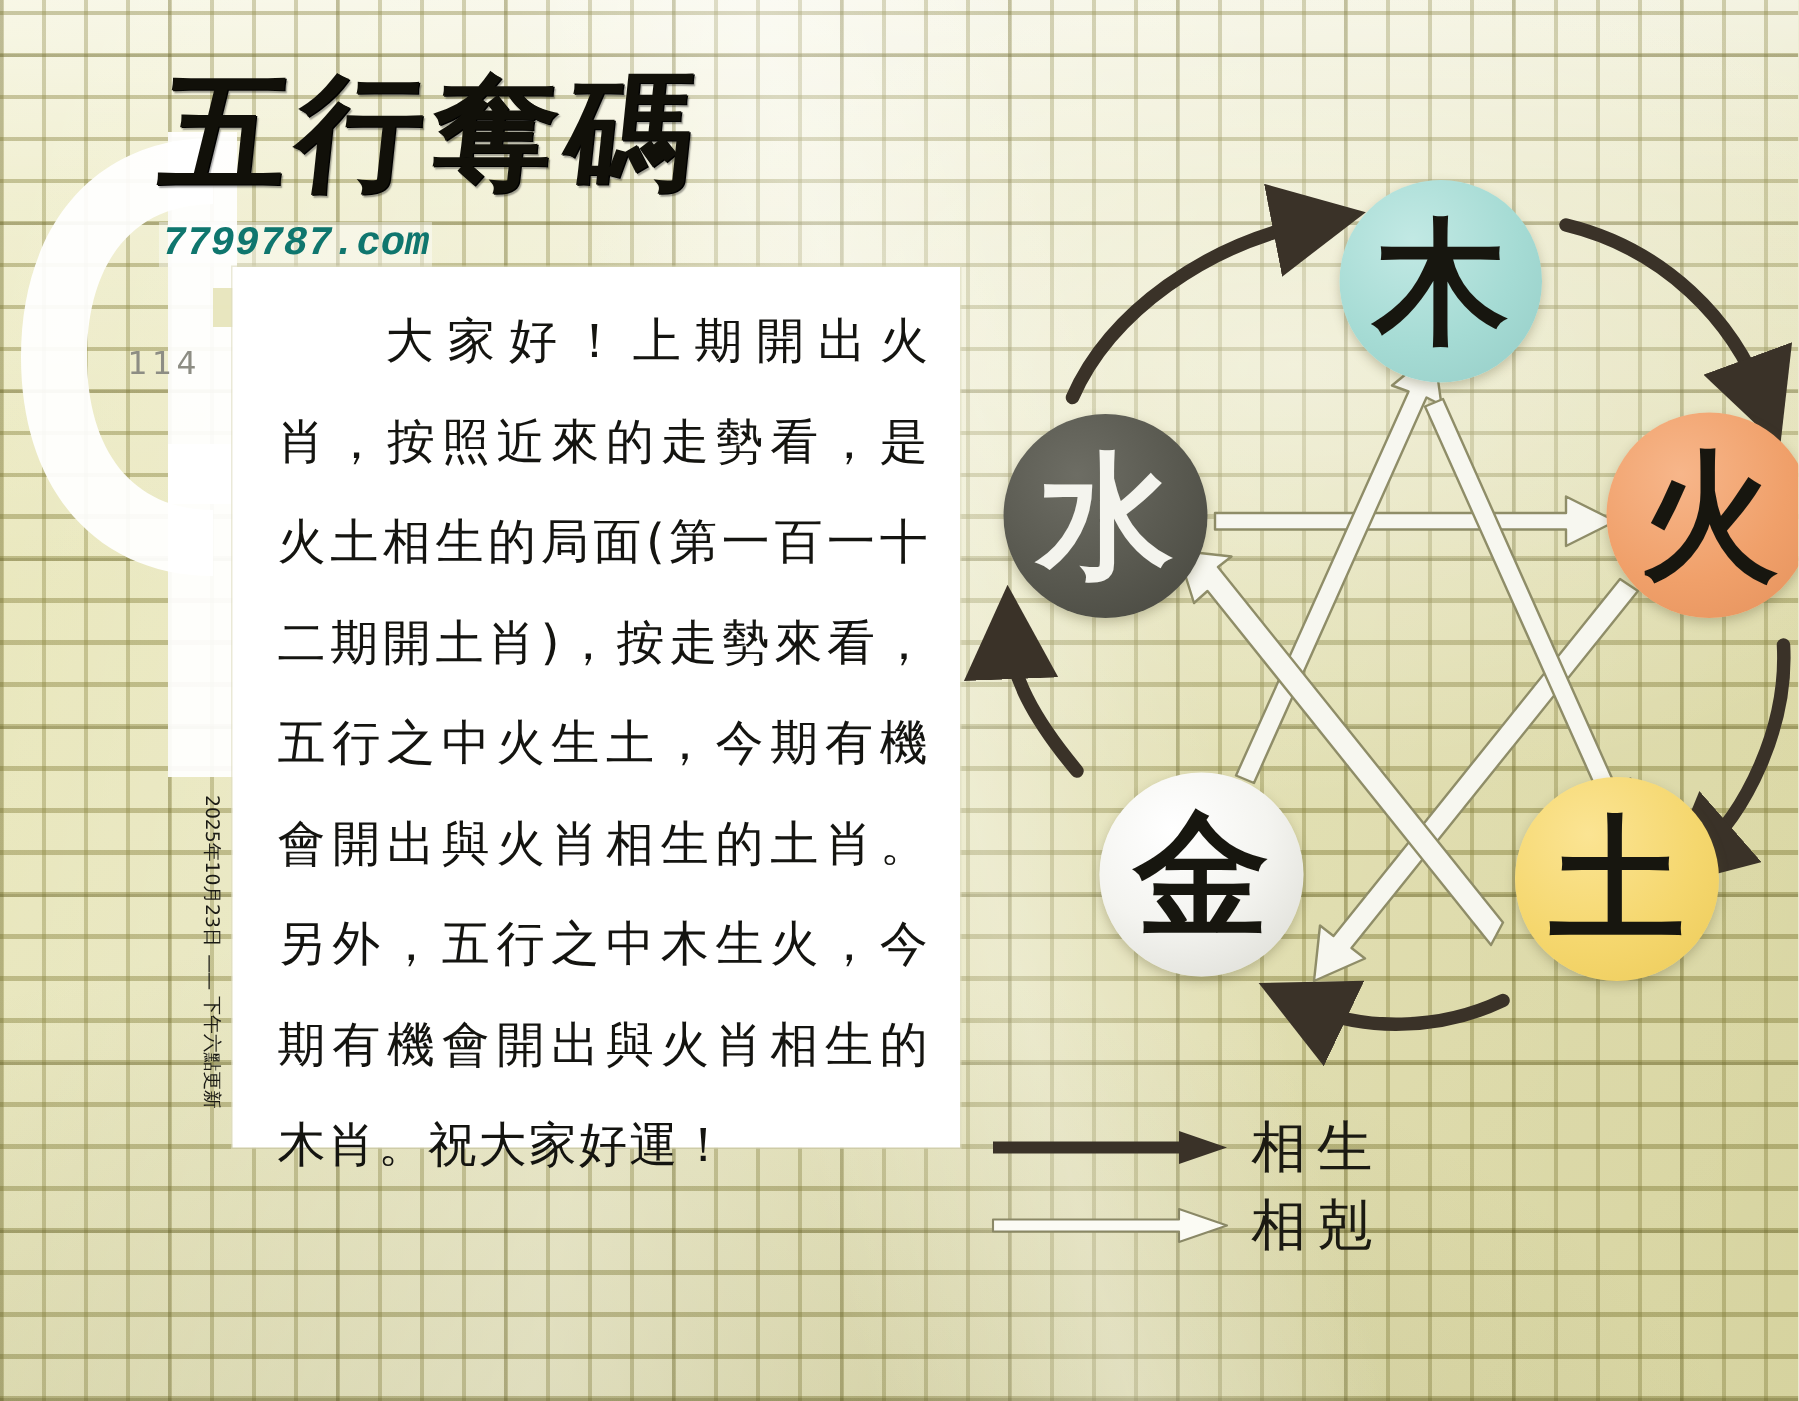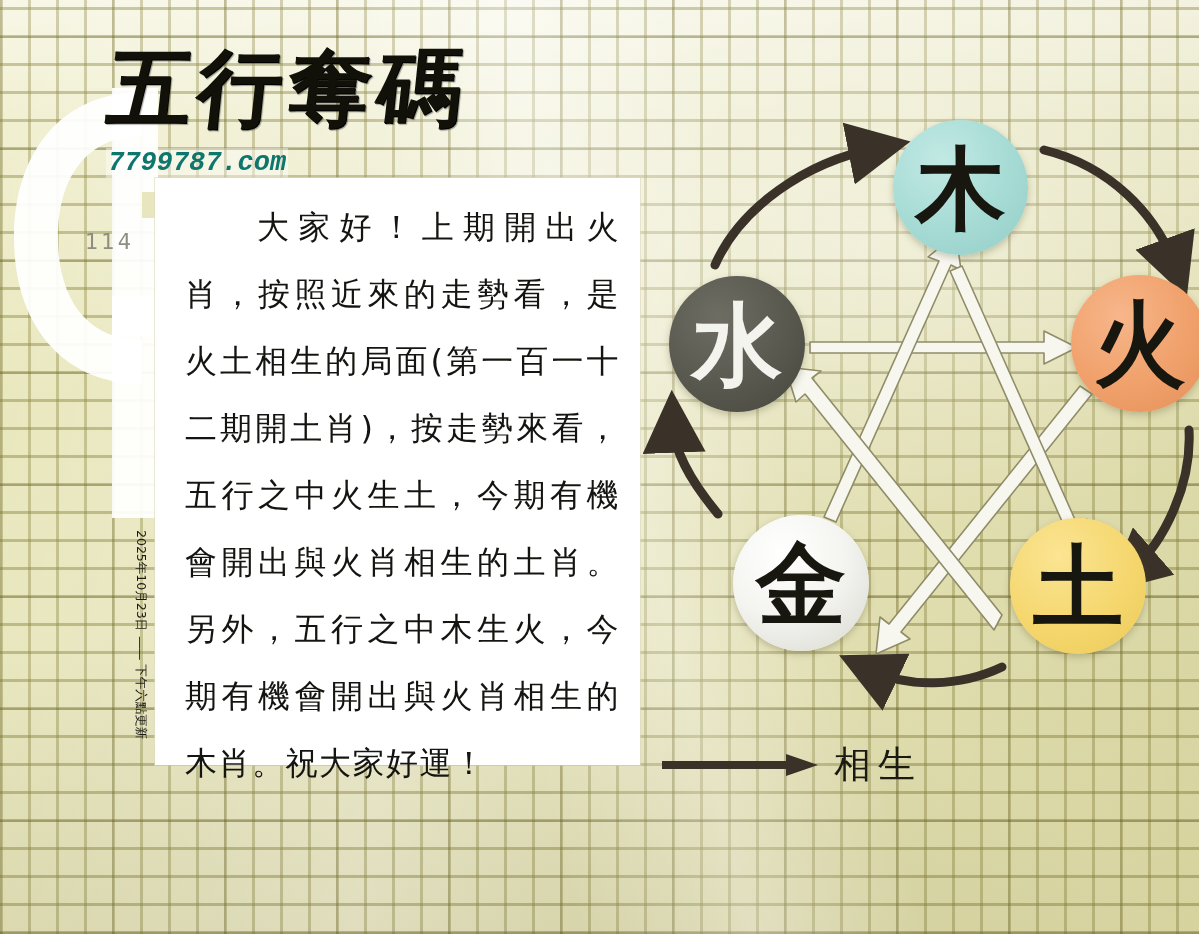--- a/index.html
+++ b/index.html
@@ -257,15 +257,21 @@
 
   <div class="legend">
 
     <div class="legend-row r1">
       <svg width="160" height="26" viewBox="0 0 160 26">
         <path d="M2 9 L126 9 L126 2 L158 13 L126 24 L126 17 L2 17 Z" fill="#3a3228"></path>
       </svg>
       <span class="legend-label">相生</span>
     </div>
 
+    <div class="legend-row r2">
+      <svg width="160" height="26" viewBox="0 0 160 26">
+        <path d="M2 9 L126 9 L126 2 L158 13 L126 24 L126 17 L2 17 Z" fill="#fbfbf4" stroke="#8a8866" stroke-width="1.4" stroke-linejoin="round"></path>
+      </svg>
+      <span class="legend-label">相剋</span>
+    </div>
   </div>
 
 </div>
 
 </body></html>

